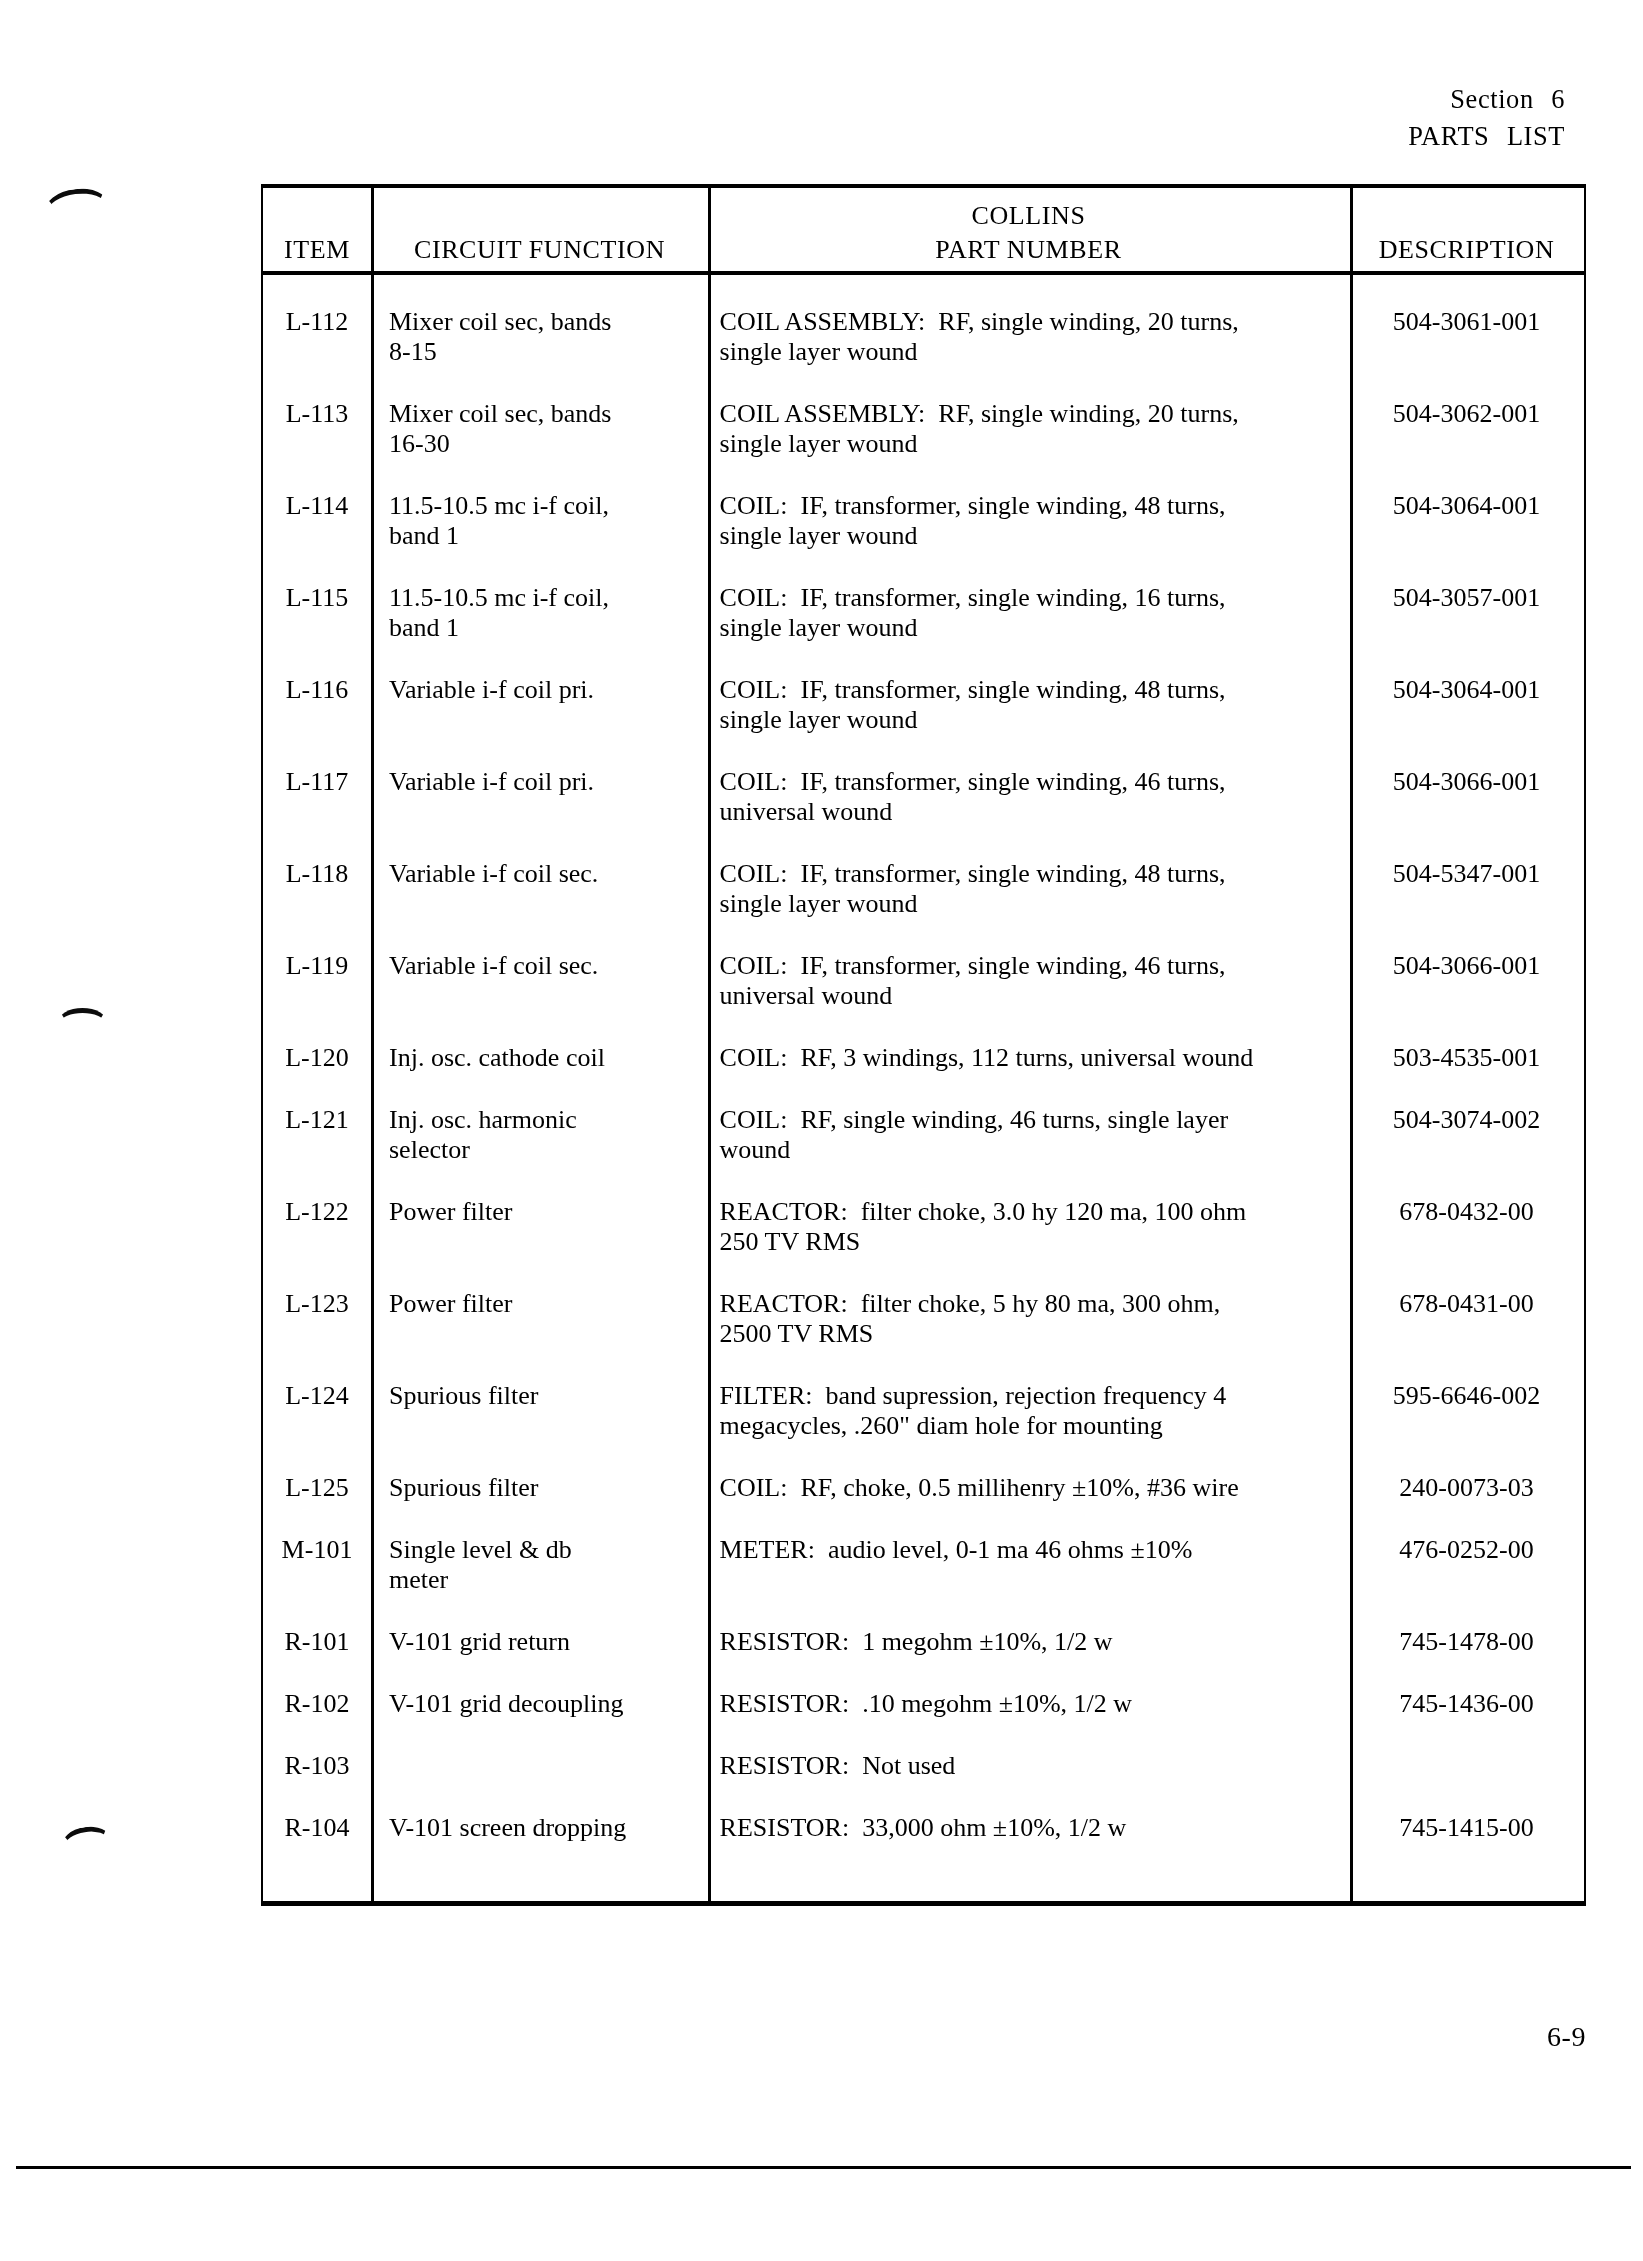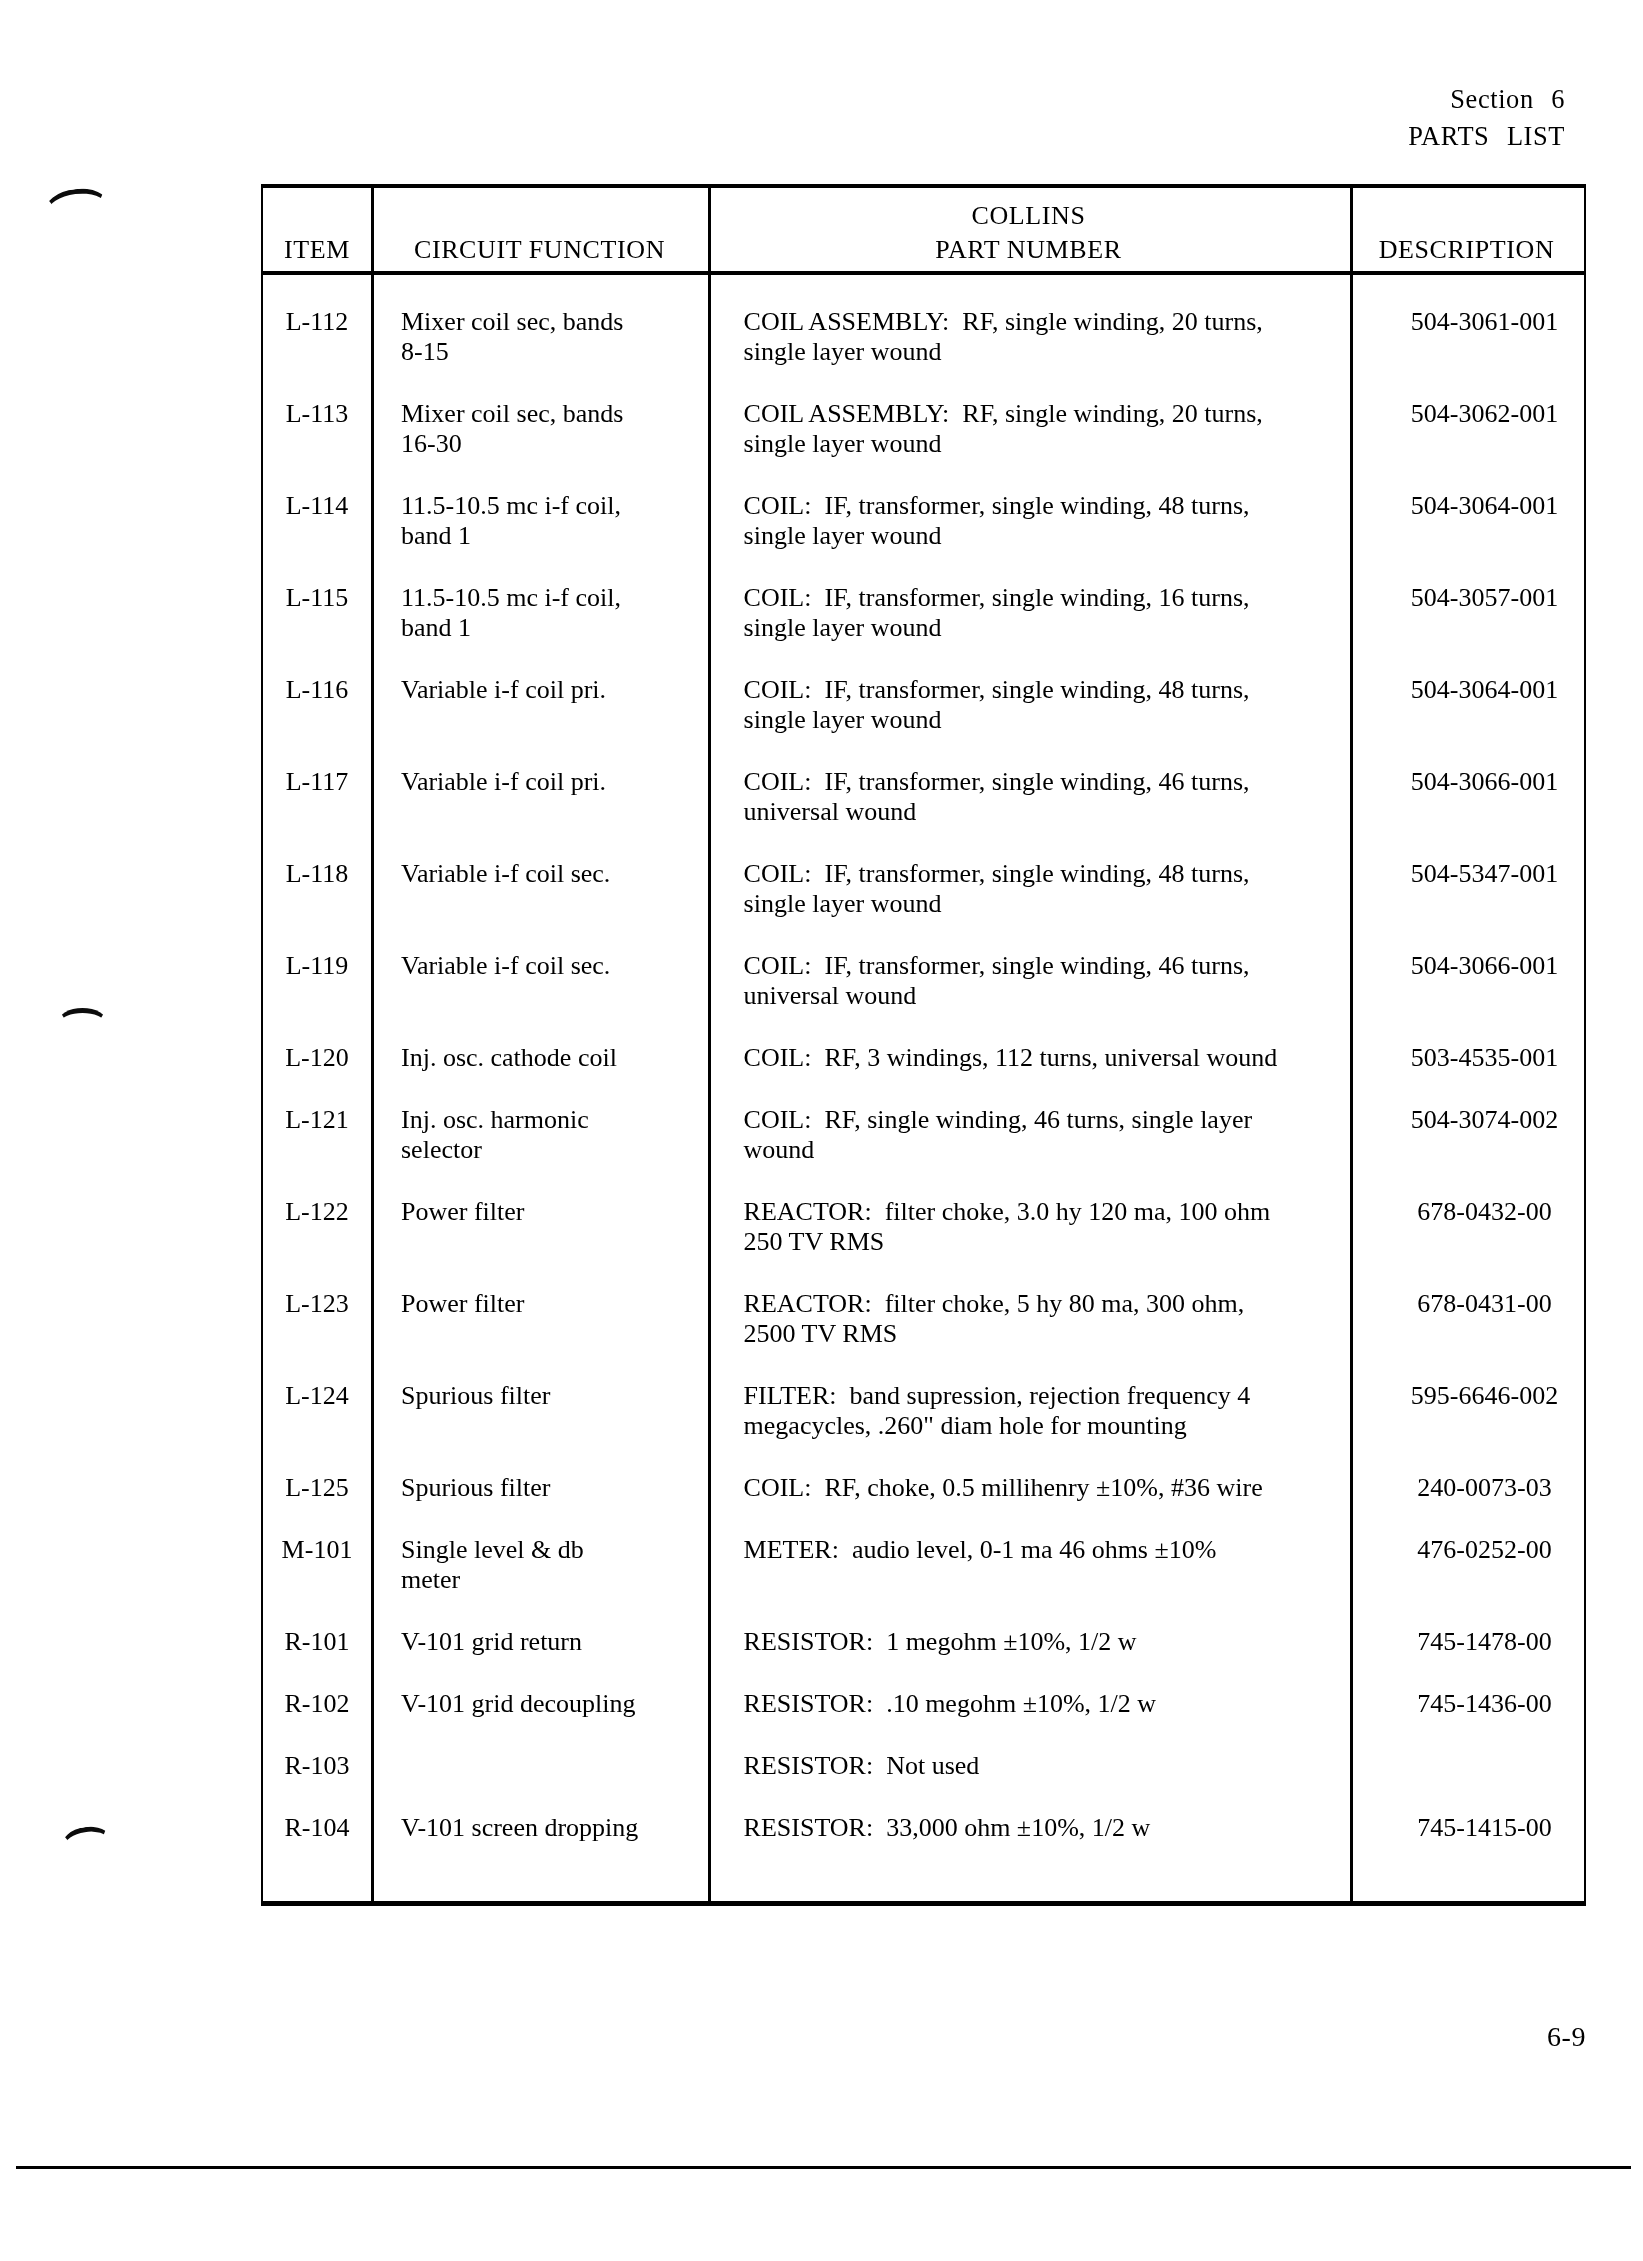--- a/index.html
+++ b/index.html
@@ -67,21 +67,20 @@
     position:relative;
     padding-top:32px;
     font-size:26px;
     overflow:hidden;
   }
   .row{
     display:grid;
     grid-template-columns:108px 337px 641px 1fr;
     margin-bottom:32px;
     line-height:30px;
-    gap:12px;
   }
   .cell{white-space:pre-wrap;}
   .cell.item{text-align:center;}
   .cell.func{padding-left:18px;padding-right:10.3px;}
   .cell.desc{padding-left:11.6px;padding-right:2.6px;white-space:pre;}
   .cell.part{text-align:center;}
 
   
   .page-number{
     position:absolute;top:2021px;right:58px;

